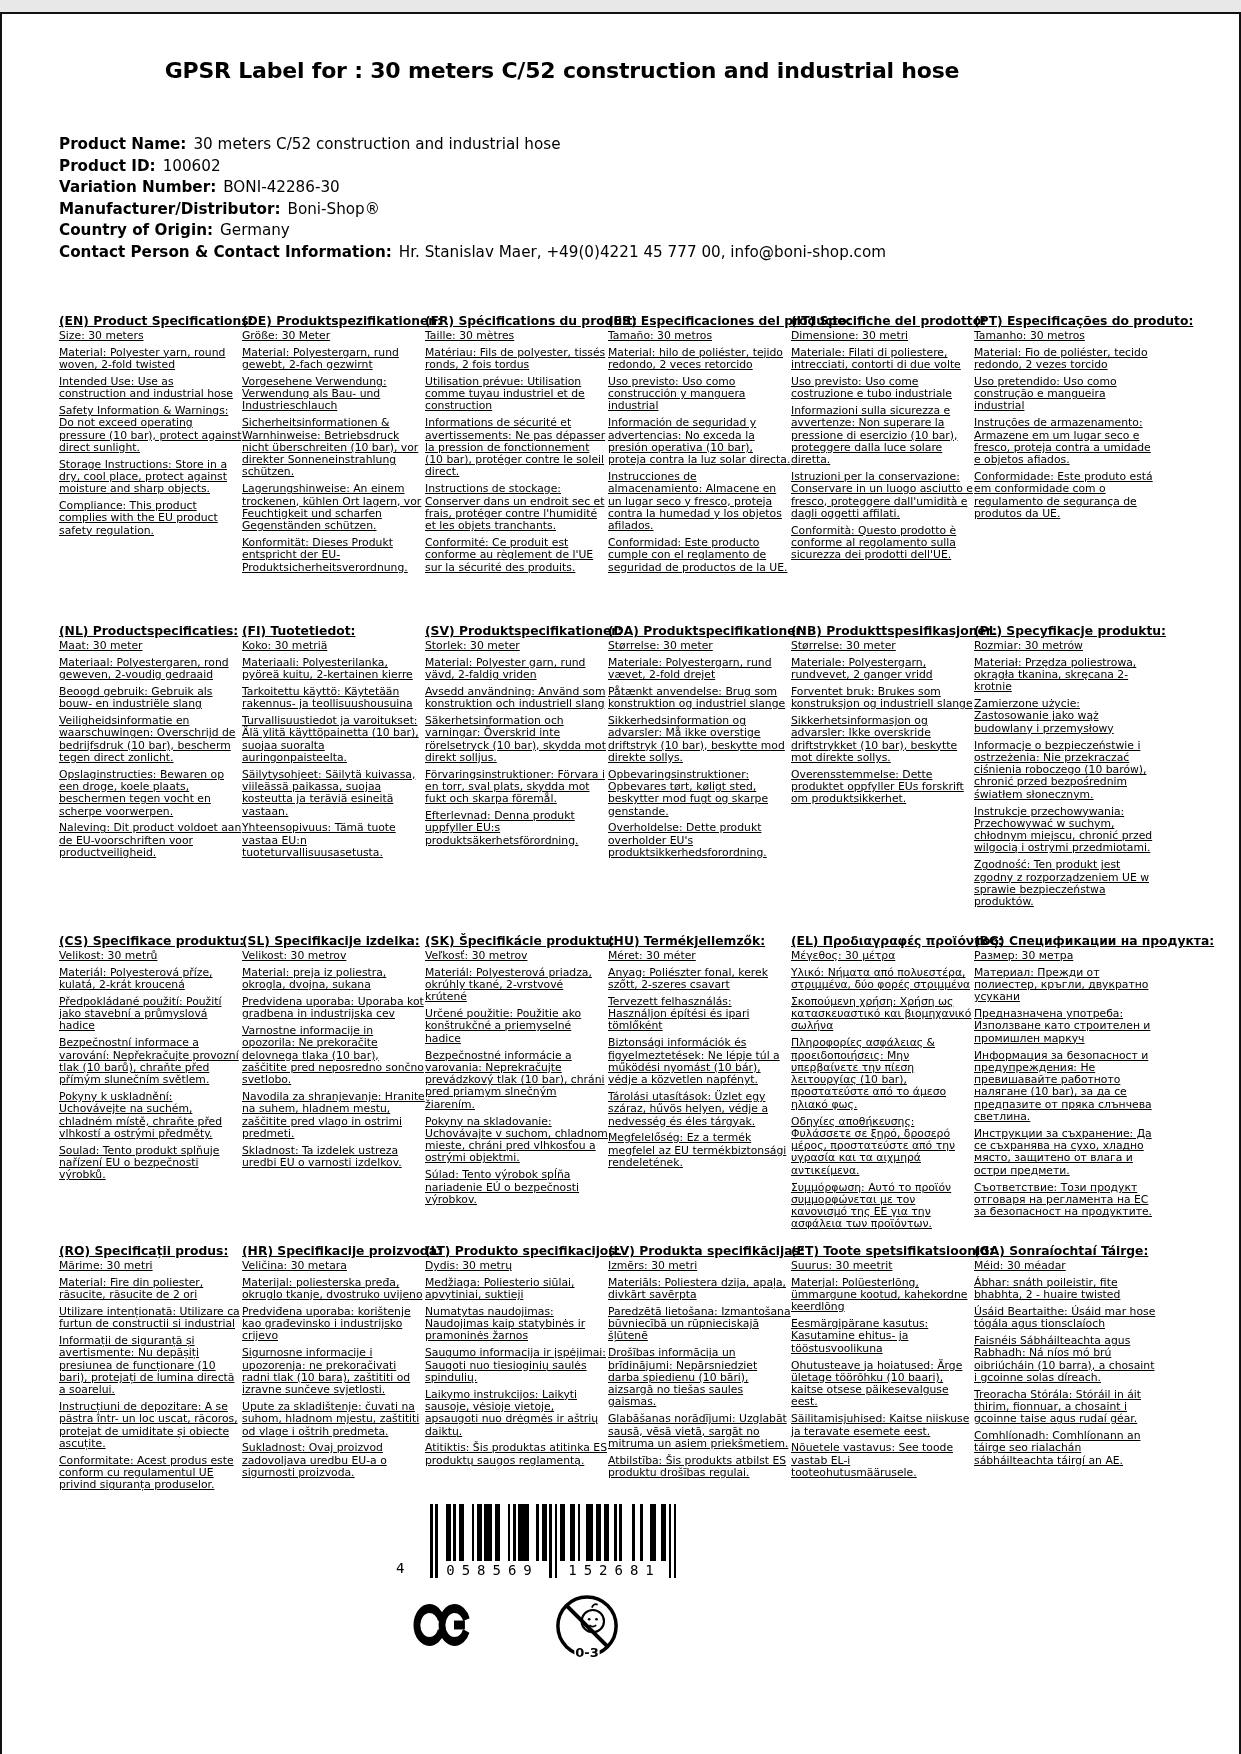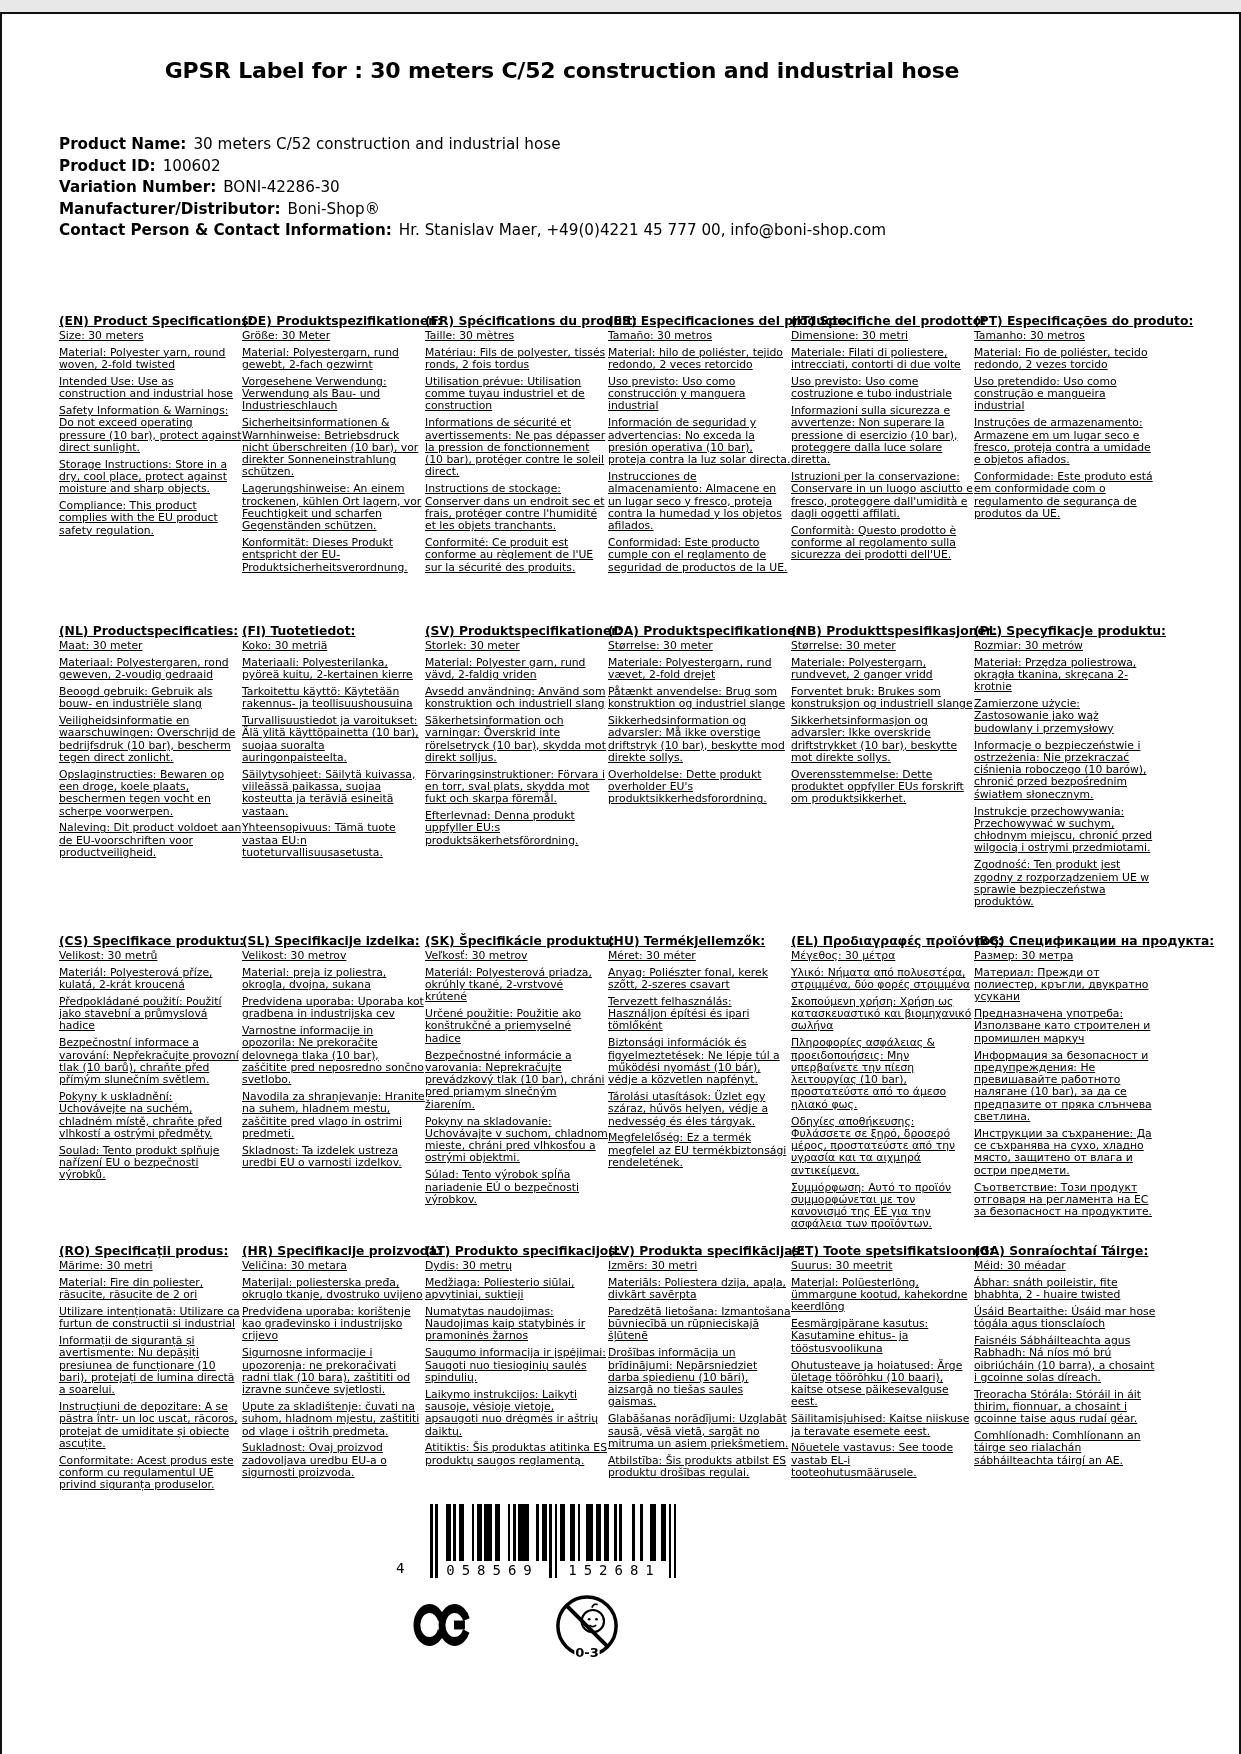--- a/index.html
+++ b/index.html
@@ -82,20 +82,23 @@
   </div>
 
   <div class="info-row">
     <span class="info-label">Variation Number:</span><span class="info-value">BONI-42286-30</span>
   </div>
 
   <div class="info-row">
     <span class="info-label">Manufacturer/Distributor:</span><span class="info-value">Boni-Shop®</span>
   </div>
 
+  <div class="info-row">
+    <span class="info-label">Country of Origin:</span><span class="info-value">Germany</span>
+  </div>
 
   <div class="info-row">
     <span class="info-label">Contact Person &amp; Contact Information:</span><span class="info-value">Hr. Stanislav Maer, +49(0)4221 45 777 00, info@boni-shop.com</span>
   </div>
 </div>
 
   <div class="lang-grid" id="lang-grid">
   <div class="lang-block">
     <div class="lang-header">(EN) Product Specifications:</div>
   <p class="lang-p">Size: 30 meters</p>
@@ -184,20 +187,21 @@
         <p class="lang-p">Förvaringsinstruktioner: Förvara i en torr, sval plats, skydda mot fukt och skarpa föremål.</p>
         <p class="lang-p">Efterlevnad: Denna produkt uppfyller EU:s produktsäkerhetsförordning.</p>
       </div>
 
   <div class="lang-block">
     <div class="lang-header">(DA) Produktspecifikationer:</div>
   <p class="lang-p">Størrelse: 30 meter</p>
         <p class="lang-p">Materiale: Polyestergarn, rund vævet, 2-fold drejet</p>
         <p class="lang-p">Påtænkt anvendelse: Brug som konstruktion og industriel slange</p>
         <p class="lang-p">Sikkerhedsinformation og advarsler: Må ikke overstige driftstryk (10 bar), beskytte mod direkte sollys.</p>
+        <p class="lang-p">Opbevaringsinstruktioner: Opbevares tørt, køligt sted, beskytter mod fugt og skarpe genstande.</p>
         <p class="lang-p">Overholdelse: Dette produkt overholder EU's produktsikkerhedsforordning.</p>
       </div>
 
   <div class="lang-block">
     <div class="lang-header">(NB) Produkttspesifikasjoner:</div>
   <p class="lang-p">Størrelse: 30 meter</p>
         <p class="lang-p">Materiale: Polyestergarn, rundvevet, 2 ganger vridd</p>
         <p class="lang-p">Forventet bruk: Brukes som konstruksjon og industriell slange</p>
         <p class="lang-p">Sikkerhetsinformasjon og advarsler: Ikke overskride driftstrykket (10 bar), beskytte mot direkte sollys.</p>
         <p class="lang-p">Overensstemmelse: Dette produktet oppfyller EUs forskrift om produktsikkerhet.</p>

